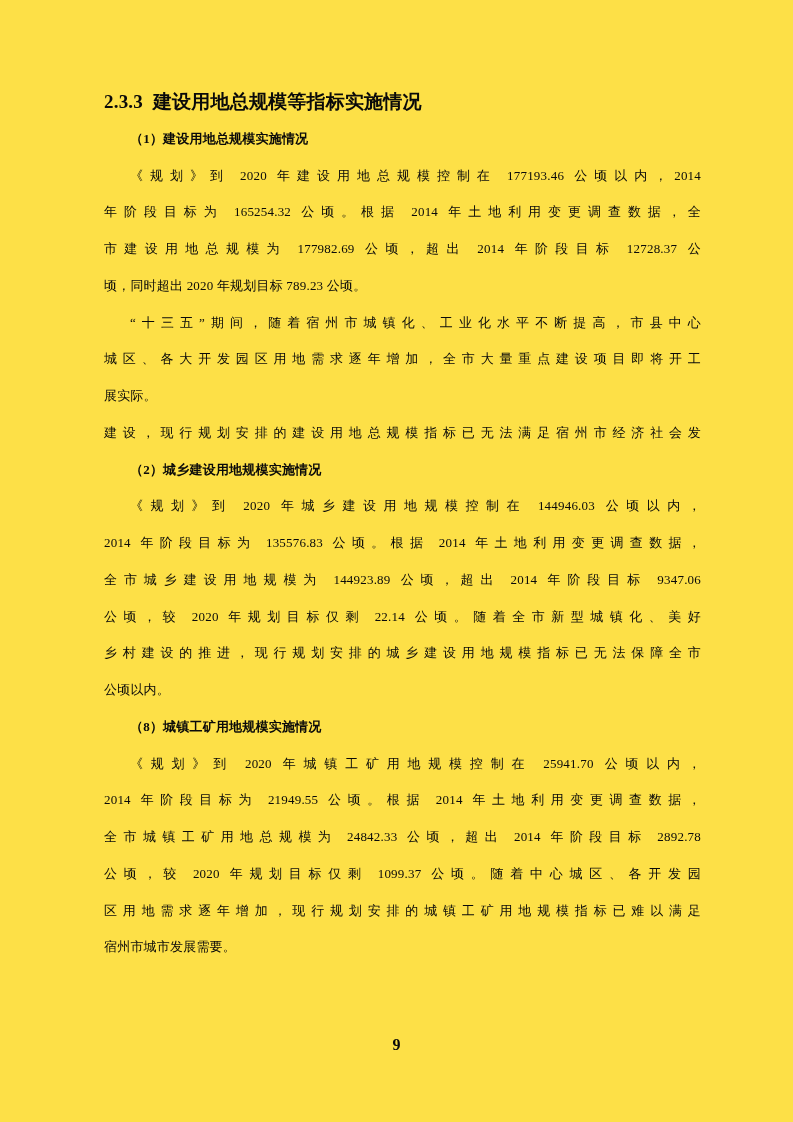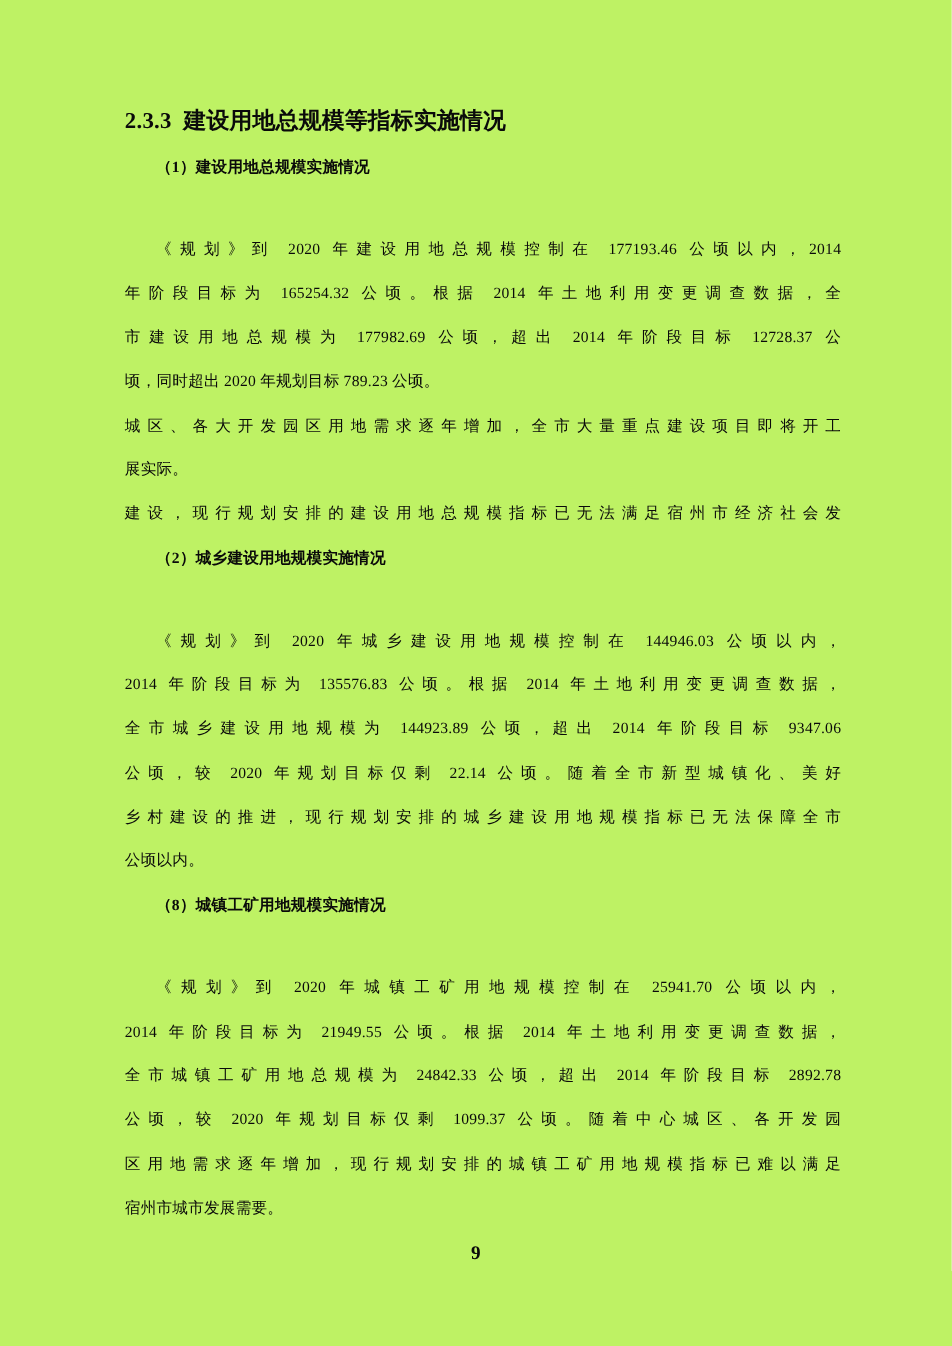--- a/index.html
+++ b/index.html
@@ -13,21 +13,21 @@
     height: 1122px;
     position: relative;
     font-family: "Liberation Serif", "DejaVu Serif", serif;
     color: #0a0a0a;
     overflow: hidden;
   }
 
   .doc-page {
     position: absolute;
     inset: 0;
-    background: #bef264;
+    background: #fde047;
   }
 
   .doc-content {
     position: absolute;
     left: 104px;
     top: 84px;
     width: 597px;
   }
 
   .line {
@@ -53,21 +53,20 @@
   .line.sub-heading {
     font-weight: bold;
     text-indent: 2em;
     text-align: left;
     text-align-last: left;
   }
 
   
   .line.body-first {
     text-indent: 2em;
-    margin-top: 32px;
   }
 
   
   .line.body-last {
     text-align: center;
     text-align-last: left;
   }
 
   .page-number {
     position: absolute;
@@ -86,20 +85,21 @@
 <div class="doc-page">
 
   <div class="doc-content">
 
   <div class="line section-heading">2.3.3&nbsp; 建设用地总规模等指标实施情况</div>
       <div class="line sub-heading">（1）建设用地总规模实施情况</div>
       <div class="line body-first">《规划》到 2020 年建设用地总规模控制在 177193.46 公顷以内，2014</div>
       <div class="line body-mid">年阶段目标为 165254.32 公顷。根据 2014 年土地利用变更调查数据，全</div>
       <div class="line body-mid">市建设用地总规模为 177982.69 公顷，超出 2014 年阶段目标 12728.37 公</div>
       <div class="line body-last">顷，同时超出 2020 年规划目标 789.23 公顷。</div>
+      <div class="line body-first">“十三五”期间，随着宿州市城镇化、工业化水平不断提高，市县中心</div>
       <div class="line body-mid">城区、各大开发园区用地需求逐年增加，全市大量重点建设项目即将开工</div>
       <div class="line body-last">展实际。</div>
       <div class="line body-mid">建设，现行规划安排的建设用地总规模指标已无法满足宿州市经济社会发</div>
       <div class="line sub-heading">（2）城乡建设用地规模实施情况</div>
       <div class="line body-first">《规划》到 2020 年城乡建设用地规模控制在 144946.03 公顷以内，</div>
       <div class="line body-mid">2014 年阶段目标为 135576.83 公顷。根据 2014 年土地利用变更调查数据，</div>
       <div class="line body-mid">全市城乡建设用地规模为 144923.89 公顷，超出 2014 年阶段目标 9347.06</div>
       <div class="line body-mid">公顷，较 2020 年规划目标仅剩 22.14 公顷。随着全市新型城镇化、美好</div>
       <div class="line body-mid">乡村建设的推进，现行规划安排的城乡建设用地规模指标已无法保障全市</div>
       <div class="line body-last">公顷以内。</div>

